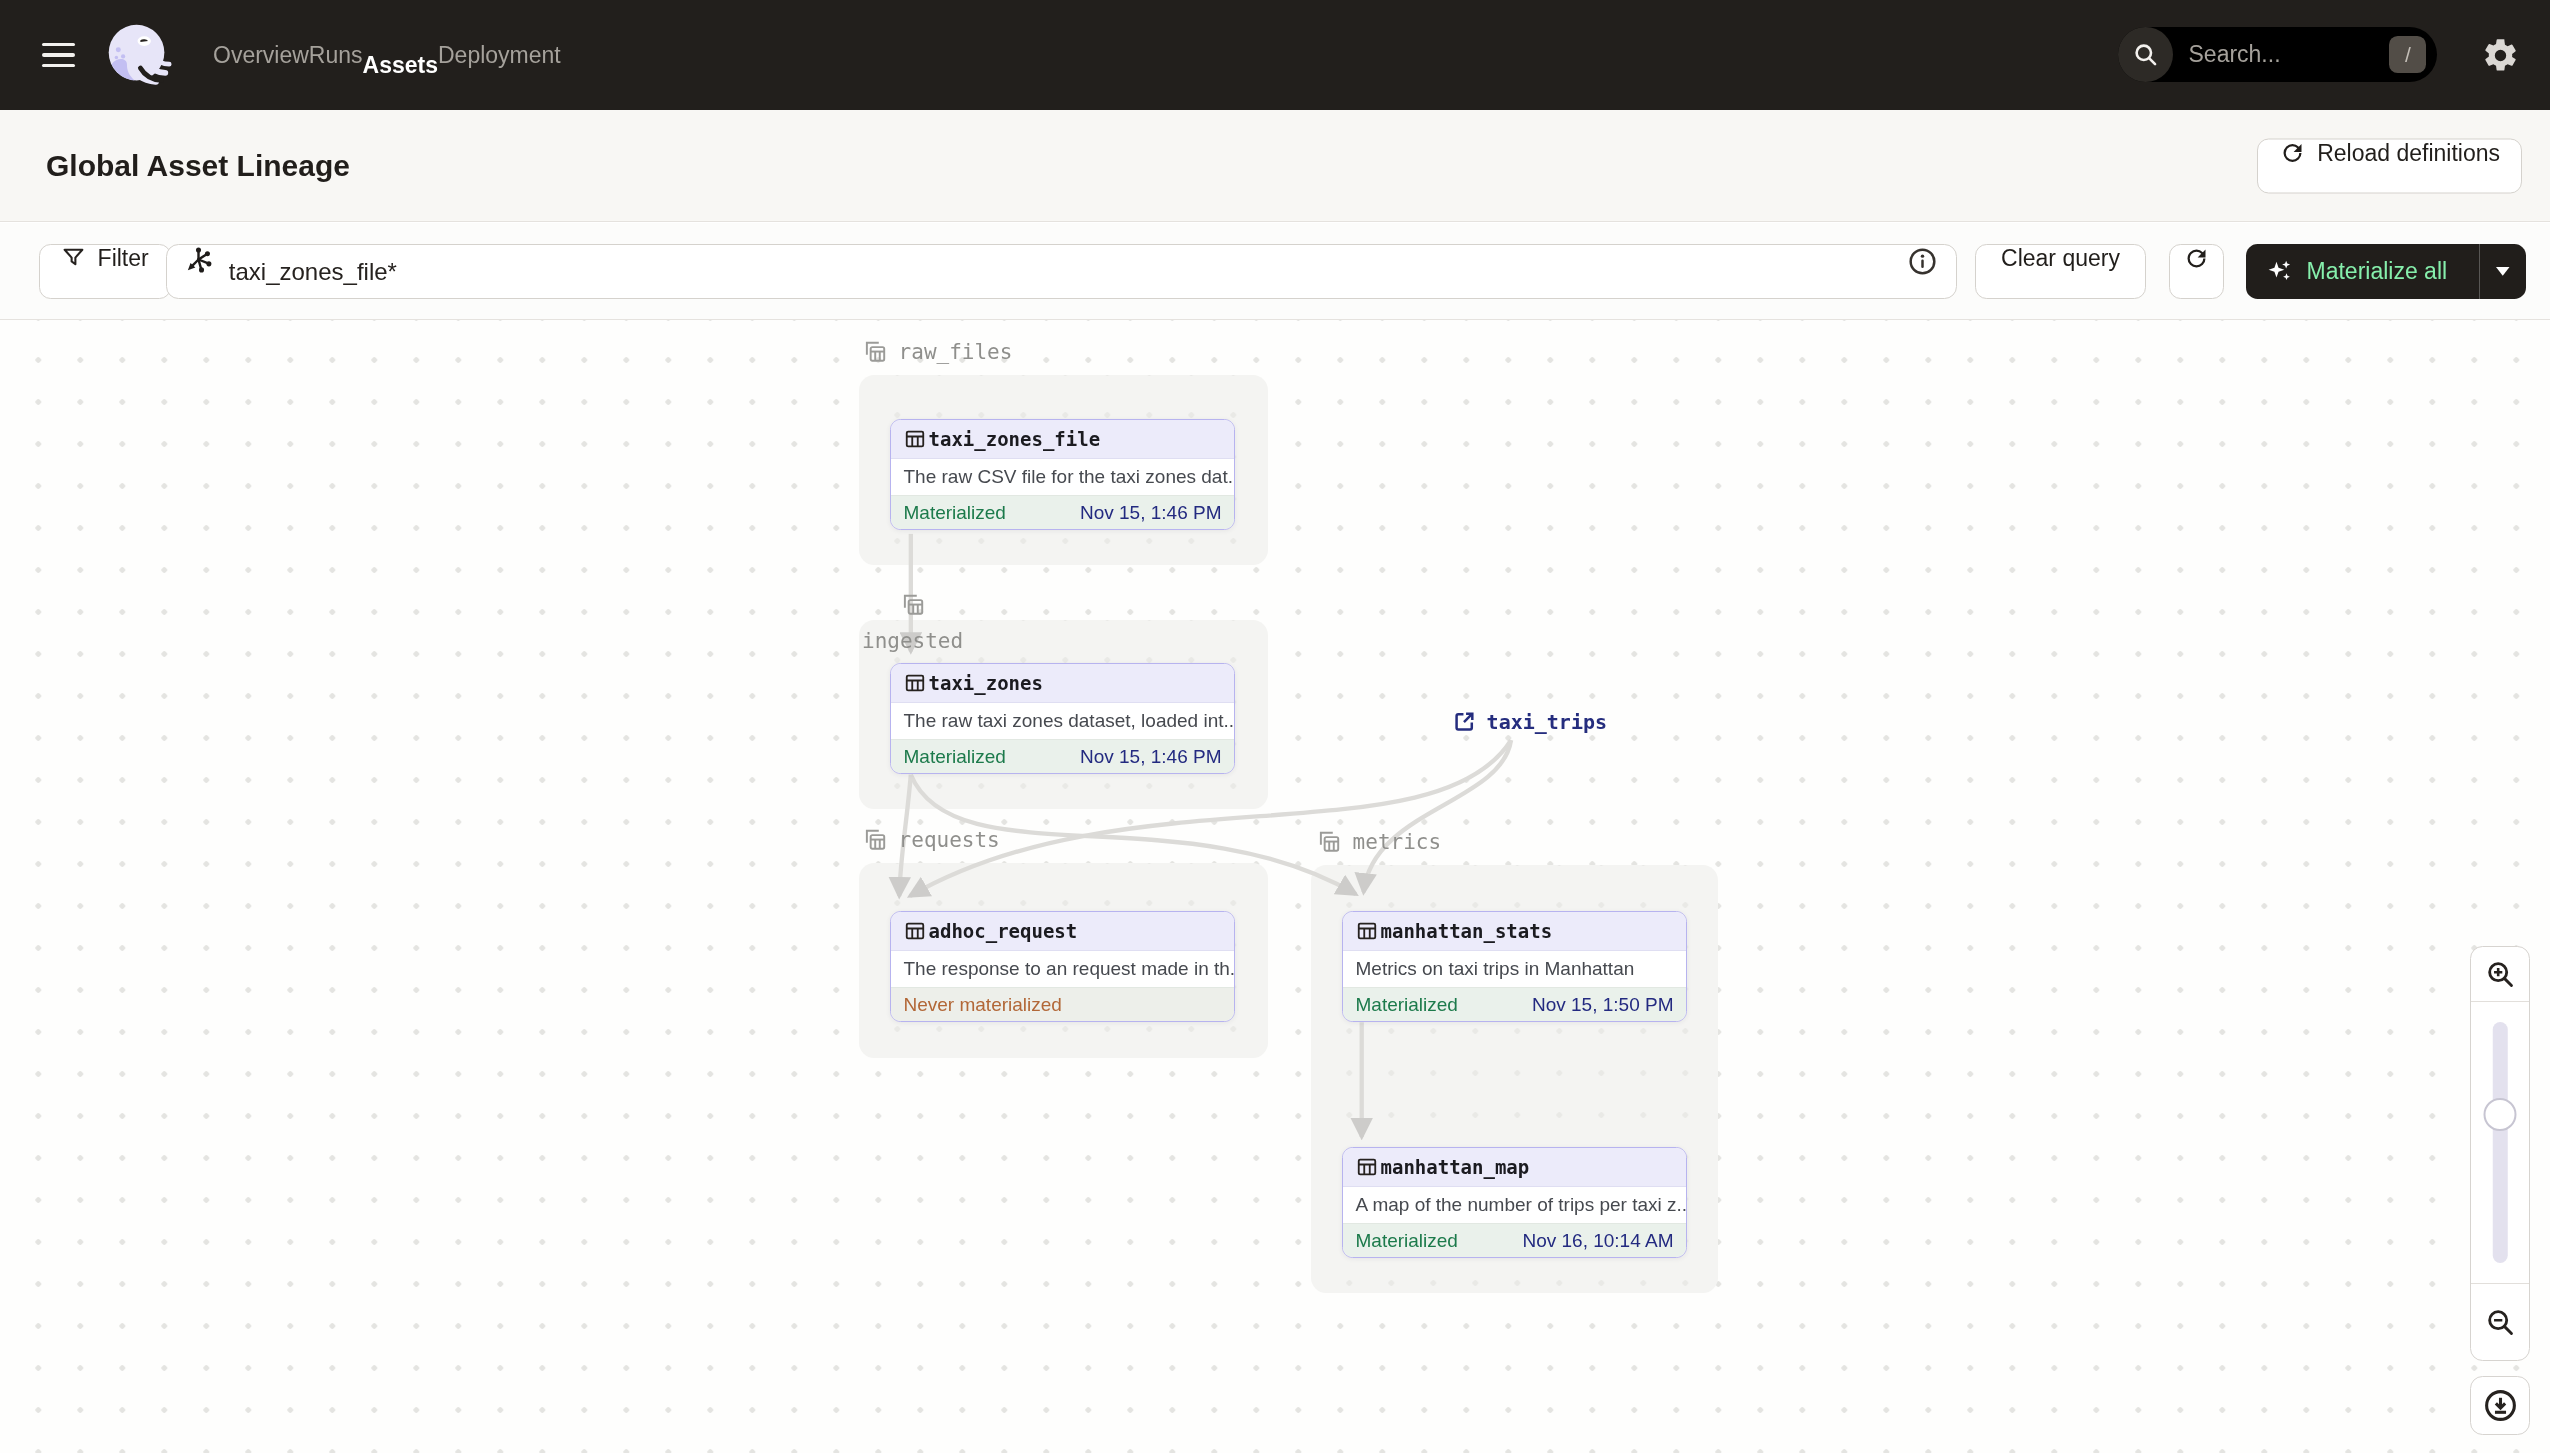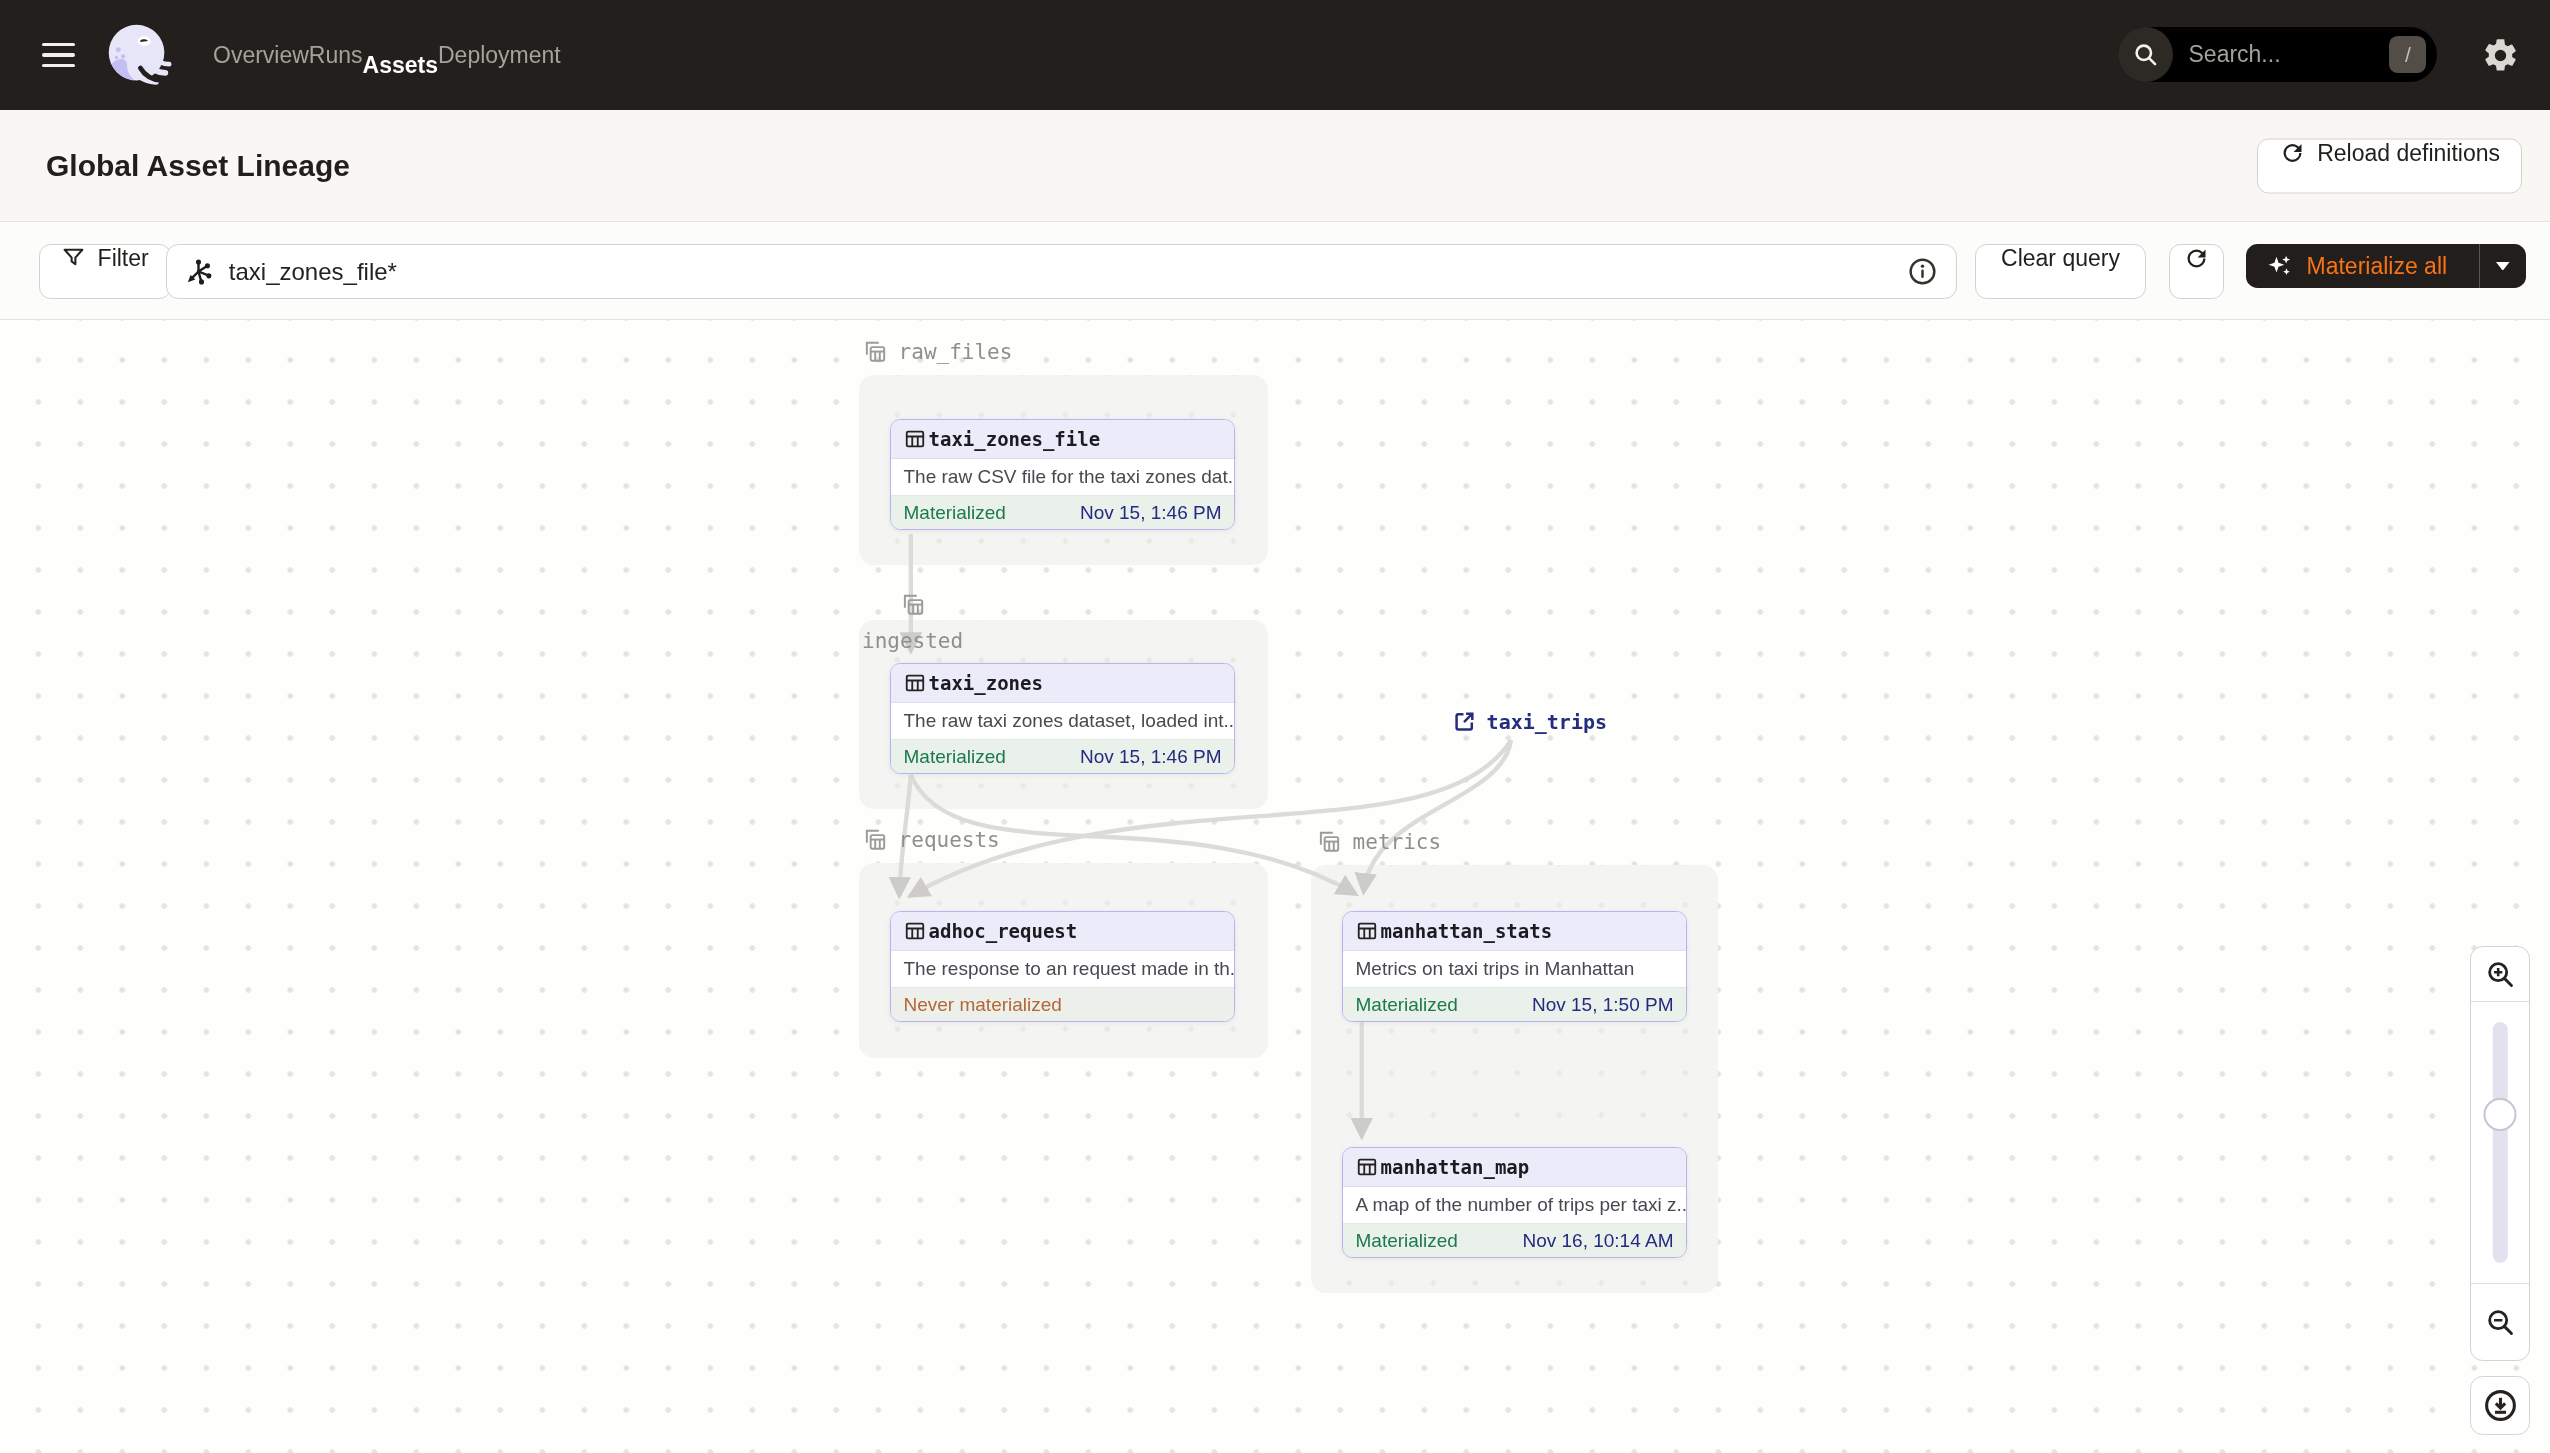--- a/index.html
+++ b/index.html
@@ -58,33 +58,33 @@
 
   
   .toolbar {
     position:absolute; top:223px; left:0; width:2550px; height:97px;
     background:#FCFCFB; border-bottom:1px solid #E5E2DE;
   }
   .filter-btn { position:absolute; left:39px; top:21px; }
   .query-box {
     position:absolute; left:166px; top:21px; width:1791px; height:55px;
     background:#FFFFFF; border:1px solid #D5D2CD; border-radius:12.5px;
-    display:flex; align-items:center; padding:0 17.3px;
+    display:flex; padding:0 17.3px;
   }
   .query-box input {
     border:none; outline:none; flex:1; margin-left:13.5px; font-size:24px; color:#26221F;
     font-family:"Liberation Sans",sans-serif; background:transparent;
   }
   .info-btn { width:33px; height:33px; cursor:pointer; flex:0 0 auto; }
   .clear-btn { position:absolute; left:1975px; top:21px; width:171px; }
   .refresh-btn { position:absolute; left:2169px; top:21px; width:55px; padding:0; }
   .materialize-btn {
-    position:absolute; left:2246px; top:21px; width:280px; height:44px;
+    position:absolute; left:2246px; top:21px; width:280px; height:55px;
     background:#211E1B; border-radius:11.6px; display:flex; align-items:stretch;
-    color:#f97316; cursor:pointer;
+    color:#86efac; cursor:pointer;
   }
   .materialize-main { display:flex; align-items:center; gap:12.5px; padding:0 19px; font-size:23px; flex:1; }
   .materialize-divider { width:1px; background:rgba(255,255,255,.25); margin:0; }
   .materialize-caret { width:46px; display:flex; align-items:center; justify-content:center; }
 
   
   .canvas {
     position:absolute; top:320px; left:0; width:2550px; height:1133px;
     background-color:#FEFEFD;
     background-image:radial-gradient(circle, #E4E4E1 2.5px, transparent 3px);

